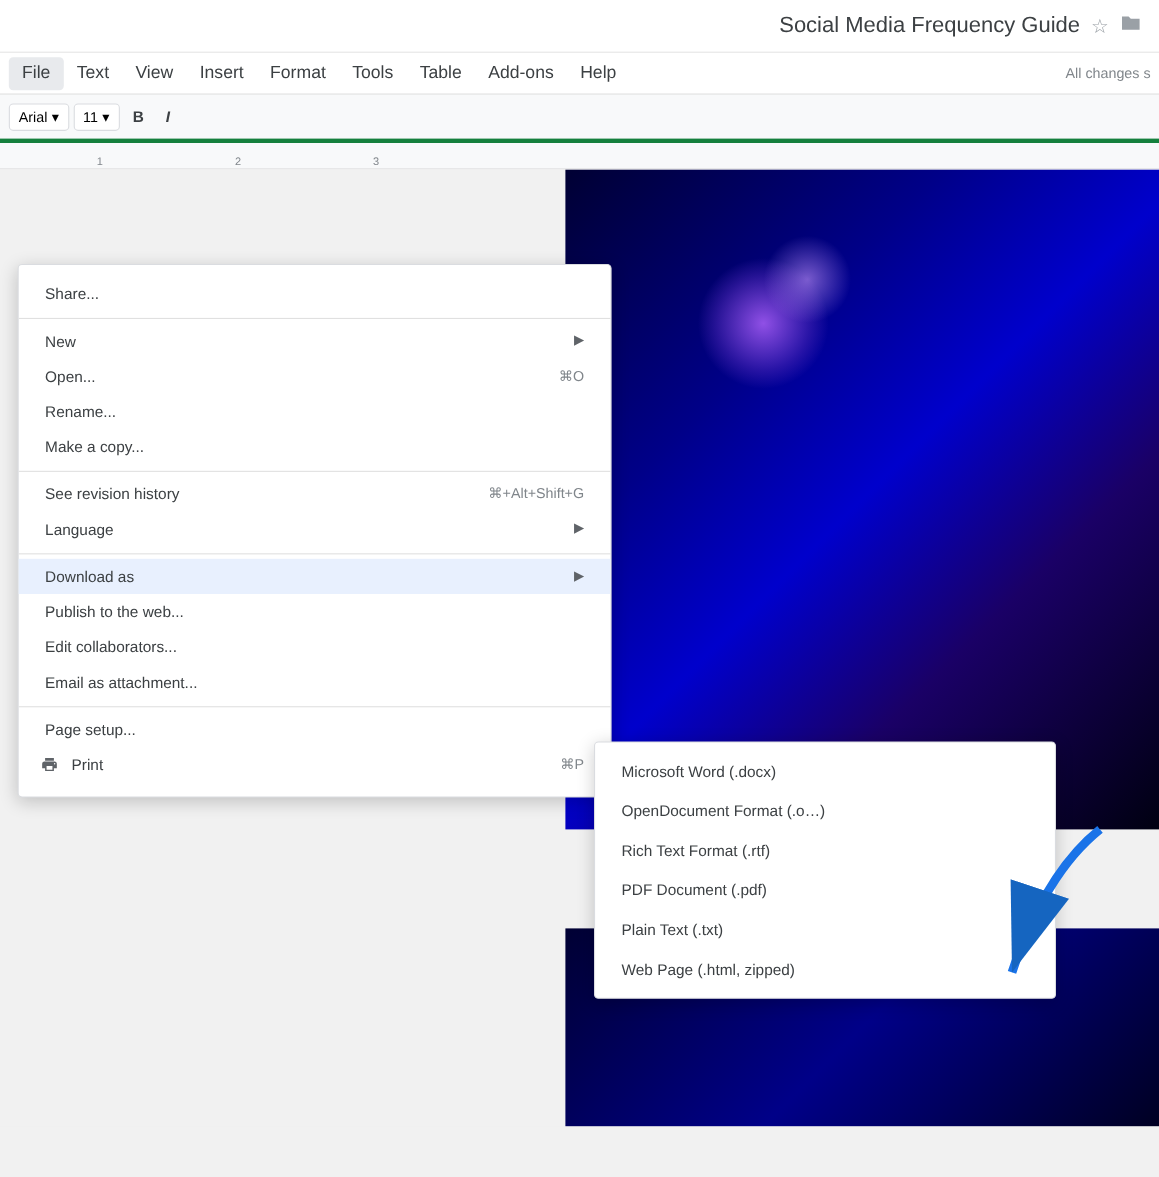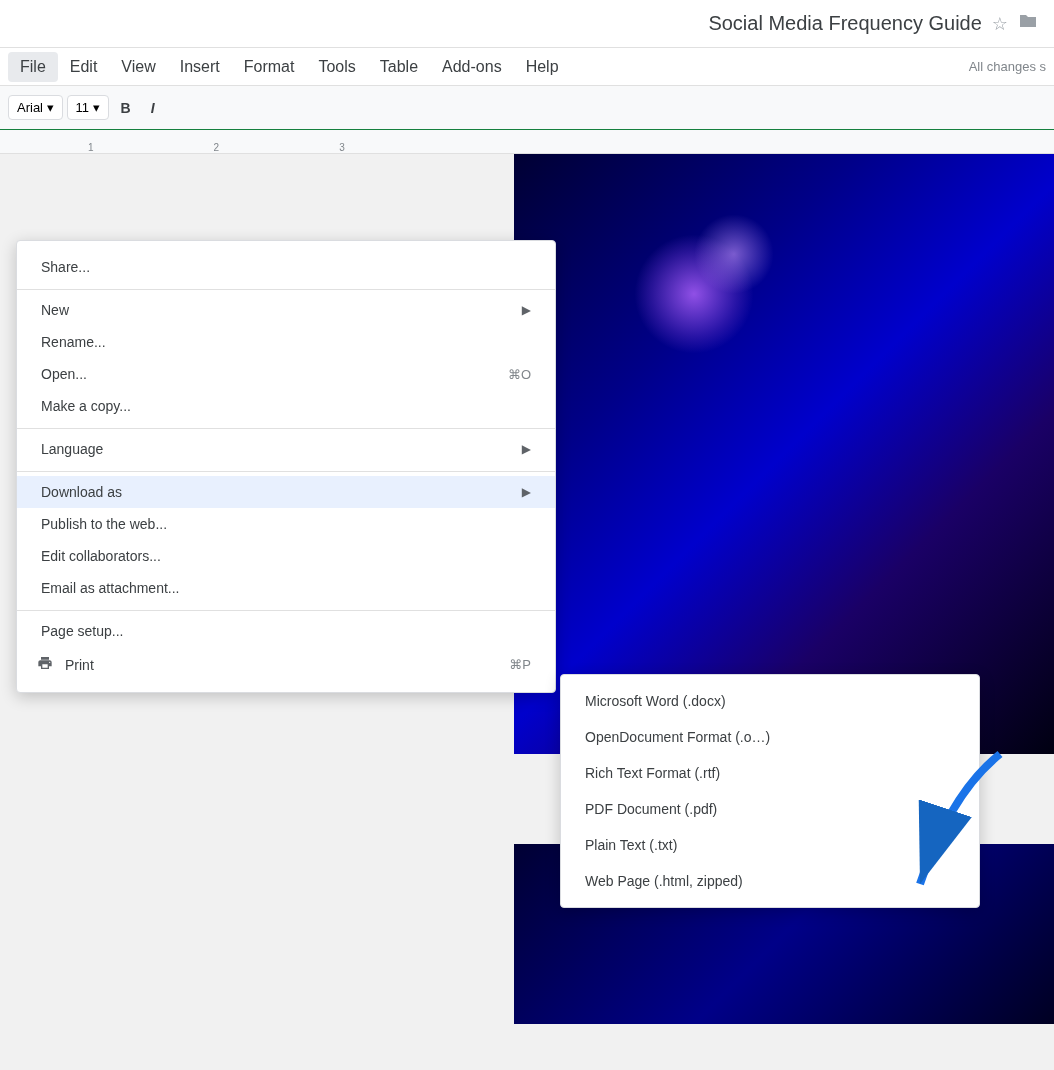--- a/index.html
+++ b/index.html
@@ -65,21 +65,21 @@
     }
     .menu-status {
       margin-left: auto;
       font-size: 13px;
       color: #80868b;
     }
 
     
     .toolbar {
       background: #f8f9fa;
-      border-bottom: 1px solid #15803d;
+      border-bottom: 4px solid #15803d;
       padding: 4px 8px;
       display: flex;
       align-items: center;
       gap: 4px;
       height: 44px;
     }
     .toolbar-dropdown {
       display: flex;
       align-items: center;
       padding: 4px 8px;
@@ -176,21 +176,21 @@
     .menu-section {
       padding: 2px 0;
     }
     .menu-section + .menu-section {
       border-top: 1px solid #e0e0e0;
       margin-top: 4px;
       padding-top: 4px;
     }
     .dropdown-item {
       display: flex;
-      align-items: center;
+      align-items: flex-start;
       padding: 8px 24px;
       font-size: 14px;
       color: #3c4043;
       cursor: pointer;
       position: relative;
     }
     .dropdown-item:hover, .dropdown-item.highlighted {
       background: #f1f3f4;
     }
     .dropdown-item.highlighted {
@@ -211,21 +211,21 @@
       margin-right: 8px;
       margin-left: -8px;
       text-align: center;
       color: #5f6368;
     }
 
     
     .download-submenu {
       position: absolute;
       top: 520px;
-      left: 560px;
+      left: 540px;
       width: 420px;
       background: #fff;
       border: 1px solid #dadce0;
       border-radius: 4px;
       box-shadow: 0 4px 16px rgba(0,0,0,0.2);
       z-index: 101;
       padding: 8px 0;
     }
     .download-item {
       display: flex;
@@ -267,21 +267,21 @@
   <span class="star-icon">☆</span>
   <span class="folder-icon">
     <svg width="20" height="16" viewBox="0 0 20 16" fill="#9aa0a6">
       <path d="M2 2h6l2 2h8v10H2z"></path>
     </svg>
   </span>
 </div>
 
 <div class="menu-bar">
   <div class="menu-item active">File</div>
-  <div class="menu-item">Edit</div>
+  <div class="menu-item">Text</div>
   <div class="menu-item">View</div>
   <div class="menu-item">Insert</div>
   <div class="menu-item">Format</div>
   <div class="menu-item">Tools</div>
   <div class="menu-item">Table</div>
   <div class="menu-item">Add-ons</div>
   <div class="menu-item">Help</div>
   <div class="menu-status">All changes s</div>
 </div>
 
@@ -318,32 +318,36 @@
         <span>Share...</span>
       </div>
     </div>
 
     <div class="menu-section">
       <div class="dropdown-item">
         <span>New</span>
         <span class="arrow">▶</span>
       </div>
       <div class="dropdown-item">
-        <span>Rename...</span>
-      </div>
-      <div class="dropdown-item">
         <span>Open...</span>
         <span class="shortcut">⌘O</span>
       </div>
       <div class="dropdown-item">
+        <span>Rename...</span>
+      </div>
+      <div class="dropdown-item">
         <span>Make a copy...</span>
       </div>
     </div>
 
     <div class="menu-section">
+      <div class="dropdown-item">
+        <span>See revision history</span>
+        <span class="shortcut">⌘+Alt+Shift+G</span>
+      </div>
       <div class="dropdown-item">
         <span>Language</span>
         <span class="arrow">▶</span>
       </div>
     </div>
 
     <div class="menu-section">
       <div class="dropdown-item highlighted">
         <span>Download as</span>
         <span class="arrow">▶</span>

